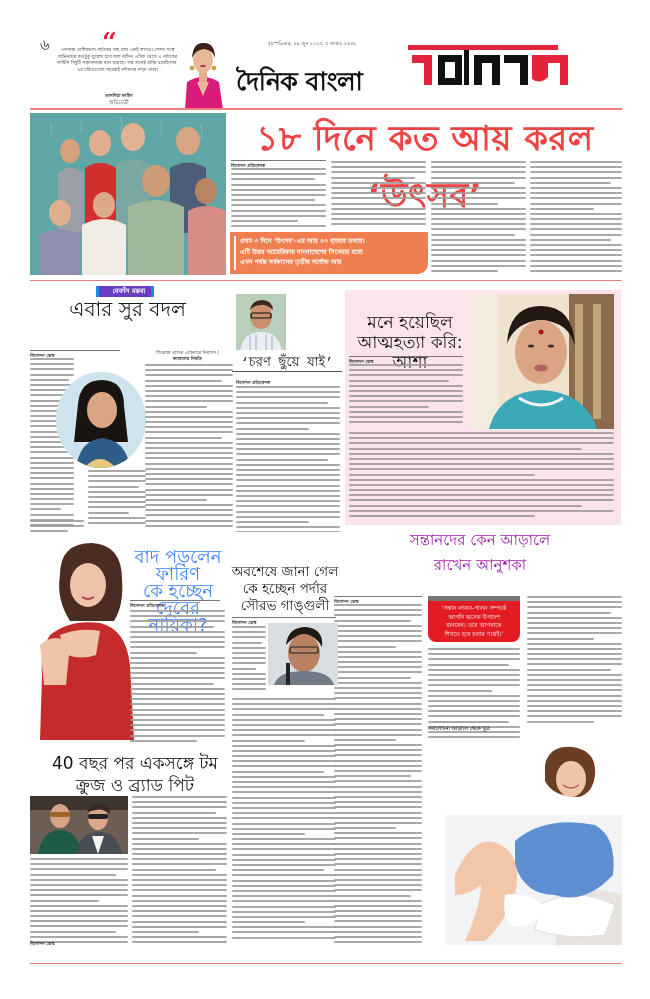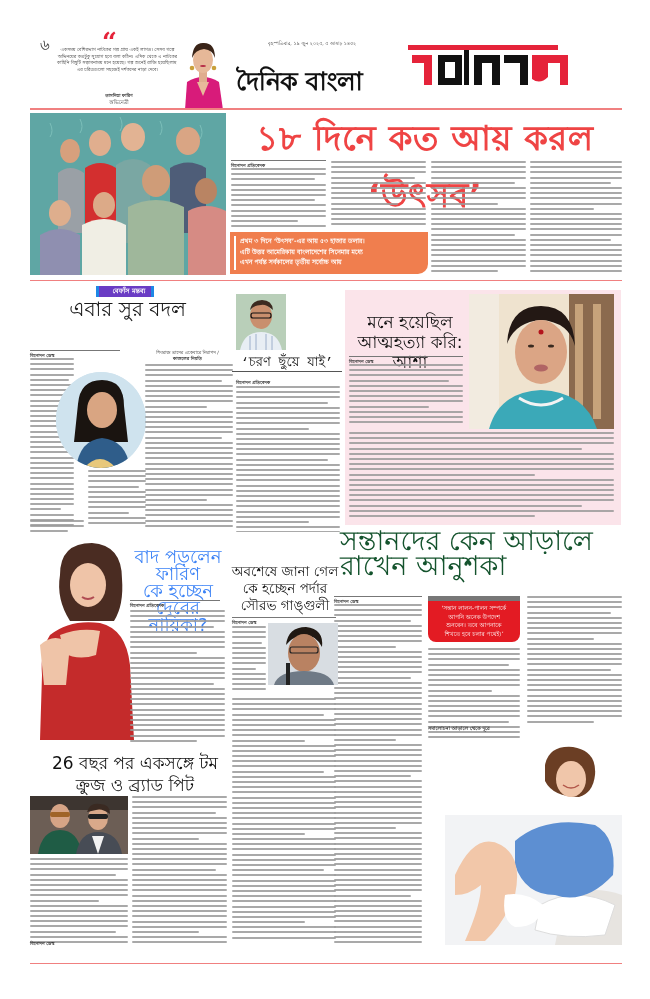--- a/index.html
+++ b/index.html
@@ -47,21 +47,21 @@
   .profile-photo { left: 236px; top: 294px; width: 50px; height: 56px; }
   .profile-head { left: 232px; top: 352px; width: 110px; text-align: center; font-size: 13px; color: #111; font-family: Liberation Mono, monospace; }
   .profile-rule { left: 232px; top: 371px; width: 110px; height: 1px; background: #555; }
 
   
   .pink-panel { left: 345px; top: 290px; width: 276px; height: 235px; background: #fbe4ea; }
   .asha-head { left: 345px; top: 292px; width: 130px; text-align: center; font-size: 17px; line-height: 20px; color: #111; margin-top: 20px; }
   .asha-photo { left: 469px; top: 294px; width: 145px; height: 135px; }
 
   
-  .anushka-head { left: 340px; top: 528px; width: 280px; font-size: 27px; line-height: 25px; color: #14532d; }
+  .anushka-head { left: 340px; top: 528px; width: 280px; text-align: center; font-size: 15px; line-height: 25px; color: #a21caf; }
   .red-box { left: 428px; top: 596px; width: 92px; height: 46px; background: #e31b23; border-top: 5px solid #777; border-radius: 0 0 8px 8px; padding: 3px 4px; }
   .red-box span { display:block; color: #fff; font-size: 5.8px; line-height: 8.6px; text-align: center; }
   .anushka-photo { left: 445px; top: 745px; width: 177px; height: 200px; }
 
   
   .farin-photo { left: 30px; top: 535px; width: 110px; height: 205px; }
   .farin-head { left: 128px; top: 548px; width: 100px; text-align: center; font-size: 18px; line-height: 17px; color: #3b82f6; }
 
   
   .saurav-head { left: 230px; top: 563px; width: 110px; text-align: center; font-size: 13.5px; line-height: 17px; color: #111; }
@@ -707,21 +707,21 @@
     <div class="ln"></div>
     <div class="ln"></div>
     <div class="ln"></div>
     <div class="ln s"></div>
     <div class="ln"></div>
     <div class="ln"></div>
     <div class="ln"></div>
 </div>
 
 <div class="abs tom-head">
-  <div>26 বছর পর একসঙ্গে টম</div>
+  <div>40 বছর পর একসঙ্গে টম</div>
   <div>ক্রুজ ও ব্র্যাড পিট</div>
 </div>
 <div class="abs tom-photo">
   <svg width="98" height="58" viewBox="0 0 98 58">
     <rect width="98" height="58" fill="#6c5e55"></rect>
     <rect x="0" y="0" width="98" height="14" fill="#3d3530"></rect>
     <ellipse cx="30" cy="20" rx="10" ry="12" fill="#d6a486"></ellipse>
     <rect x="20" y="16" width="20" height="5" rx="2" fill="#a06428"></rect>
     <path d="M8 58 Q12 34 30 34 Q48 34 52 58 Z" fill="#1f5c45"></path>
     <ellipse cx="68" cy="22" rx="10" ry="12" fill="#d9a98a"></ellipse>

